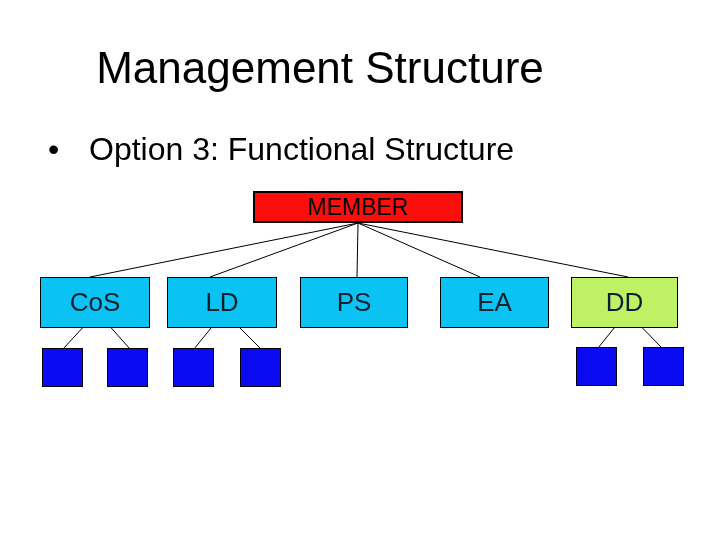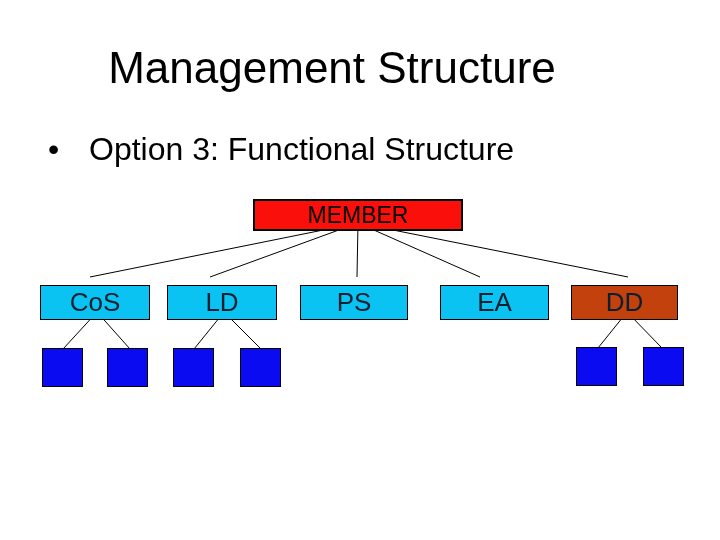--- a/index.html
+++ b/index.html
@@ -14,21 +14,20 @@
   .title {
     position: absolute;
     top: 46px;
     left: 0;
     width: 640px;
     text-align: center;
     font-size: 44px;
     line-height: 1;
     color: #000000;
     white-space: nowrap;
-    margin-left: 12px;
   }
   .bullet-row {
     position: absolute;
     top: 133px;
     left: 48px;
     font-size: 32px;
     line-height: 1;
     color: #000000;
     white-space: nowrap;
   }
@@ -44,34 +43,33 @@
     width: 720px;
     height: 540px;
   }
   .node {
     position: absolute;
     display: flex;
     align-items: center;
     justify-content: center;
     box-sizing: border-box;
     white-space: nowrap;
-    margin-top: 8px;
   }
   .root-node {
     left: 253px;
     top: 191px;
     width: 210px;
     height: 32px;
     border: 2px solid #000000;
     font-size: 23px;
     color: #000000;
   }
   .dept {
     top: 277px;
-    height: 35px;
+    height: 51px;
     border: 1.5px solid #000000;
     font-size: 26px;
   }
   .dept-0 { left: 40px;  width: 110px; }
   .dept-1 { left: 167px; width: 110px; text-align: center; }
   .dept-2 { left: 300px; width: 108px; }
   .dept-3 { left: 440px; width: 109px; }
   .dept-4 { left: 571px; width: 107px; }
   .subunit {
     position: absolute;
@@ -112,21 +110,21 @@
     <line class="connector" x1="627" y1="312" x2="598" y2="348" stroke-width="1" stroke="#000000"></line>
     <line class="connector" x1="627" y1="312" x2="662" y2="348" stroke-width="1" stroke="#000000"></line>
   </svg>
 
   <div class="node root-node" style="background: rgb(251, 15, 11); color: rgb(0, 0, 0);">MEMBER</div>
 
   <div class="node dept dept-0" style="background: rgb(10, 195, 242); color: rgb(10, 32, 48);">CoS</div>
   <div class="node dept dept-1" style="background: rgb(10, 195, 242); color: rgb(10, 32, 48);">LD</div>
   <div class="node dept dept-2" style="background: rgb(10, 195, 242); color: rgb(10, 32, 48); text-align: right;">PS</div>
   <div class="node dept dept-3" style="background: rgb(10, 195, 242); color: rgb(10, 32, 48);">EA</div>
-  <div class="node dept dept-4" style="background: #c2410c; color: rgb(10, 32, 48);">DD</div>
+  <div class="node dept dept-4" style="background: #bef264; color: rgb(10, 32, 48);">DD</div>
 
   <div class="subunit su-0" style="background: rgb(11, 11, 242);"></div>
   <div class="subunit su-1" style="background: rgb(11, 11, 242);"></div>
   <div class="subunit su-2" style="background: rgb(11, 11, 242);"></div>
   <div class="subunit su-3" style="background: rgb(11, 11, 242);"></div>
   <div class="subunit su-4" style="background: rgb(11, 11, 242);"></div>
   <div class="subunit su-5" style="background: rgb(11, 11, 242);"></div>
 
 </div>
 

